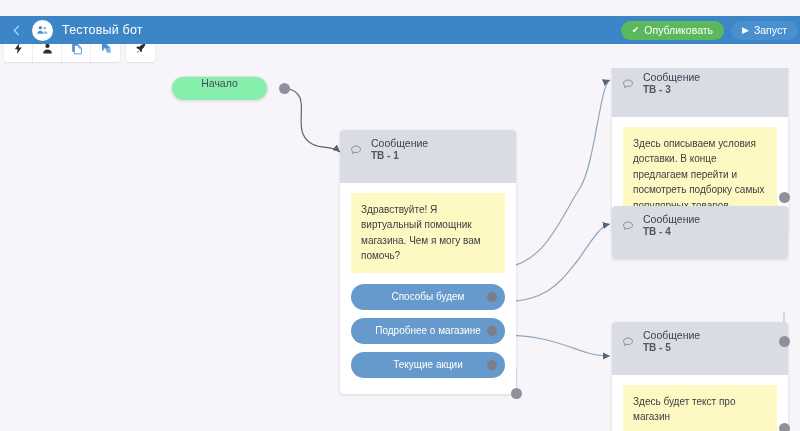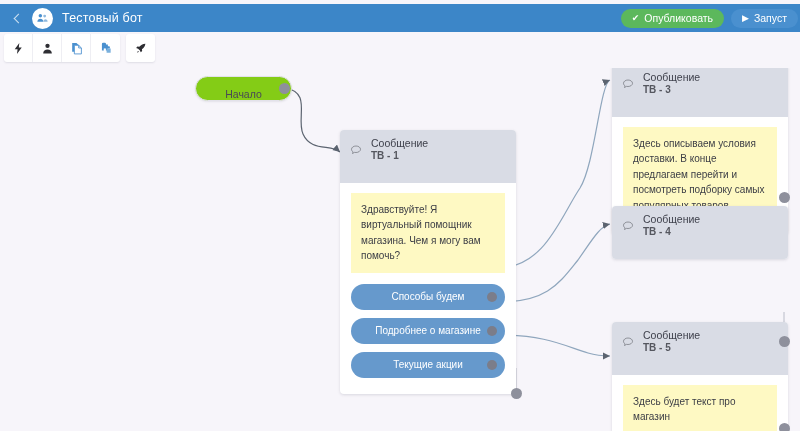--- a/index.html
+++ b/index.html
@@ -11,21 +11,21 @@
   }
   #app {
     position: relative;
     width: 800px; height: 431px;
     background: #f7f5fa;
     overflow: hidden;
   }
 
   
   .header {
-    position: absolute; top: 4px; left: 0;
+    position: absolute; top: 16px; left: 0;
     width: 800px; height: 28px;
     background: #3c86c8;
     display: flex; align-items: center;
     padding: 0 6px;
     z-index: 40;
   }
   .back-btn {
     width: 22px; height: 28px;
     display: flex; align-items: center; justify-content: center;
     color: #d8e8f5; cursor: pointer;
@@ -96,26 +96,26 @@
   .canvas {
     position: absolute; top: 68px; left: 0;
     width: 800px; height: 363px;
     overflow: hidden;
   }
   #edges { position: absolute; top: 0; left: 0; width: 800px; height: 363px; }
 
   
   .start-node {
     position: absolute;
-    left: 195px; top: 8px;
+    left: 171px; top: 8px;
     width: 97px; height: 25px;
-    background: #84cc16;
+    background: #86efac;
     border: 1px solid #e3e2ea;
     border-radius: 13px;
-    display: flex; align-items: flex-end; justify-content: center;
+    display: flex; align-items: flex-start; justify-content: center;
     font-size: 10.5px;
     color: #4a4a55;
     box-shadow: 0 1px 2px rgba(60,60,90,.10);
     z-index: 10;
   }
 
   
   .node {
     position: absolute;
     background: #ffffff;

